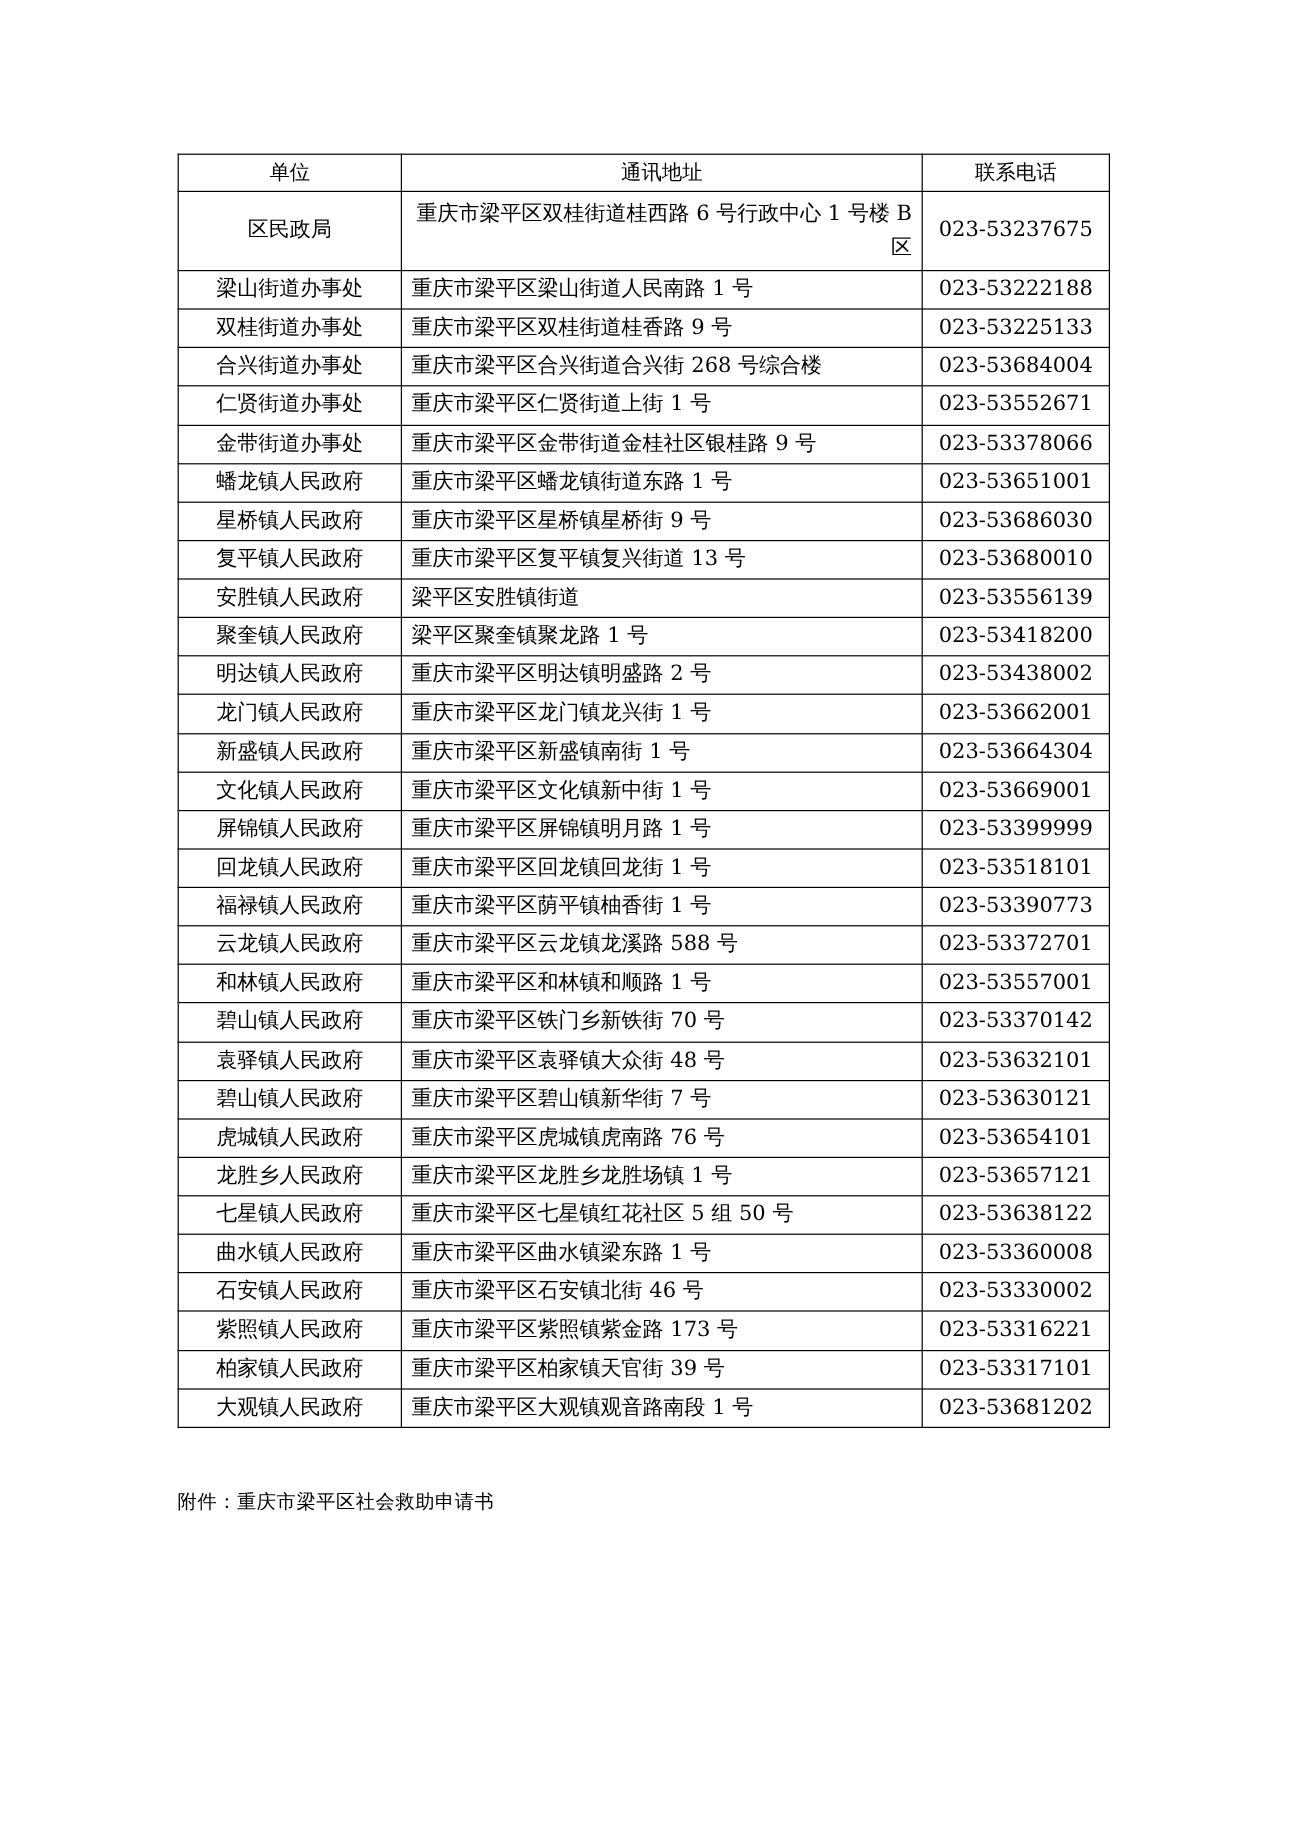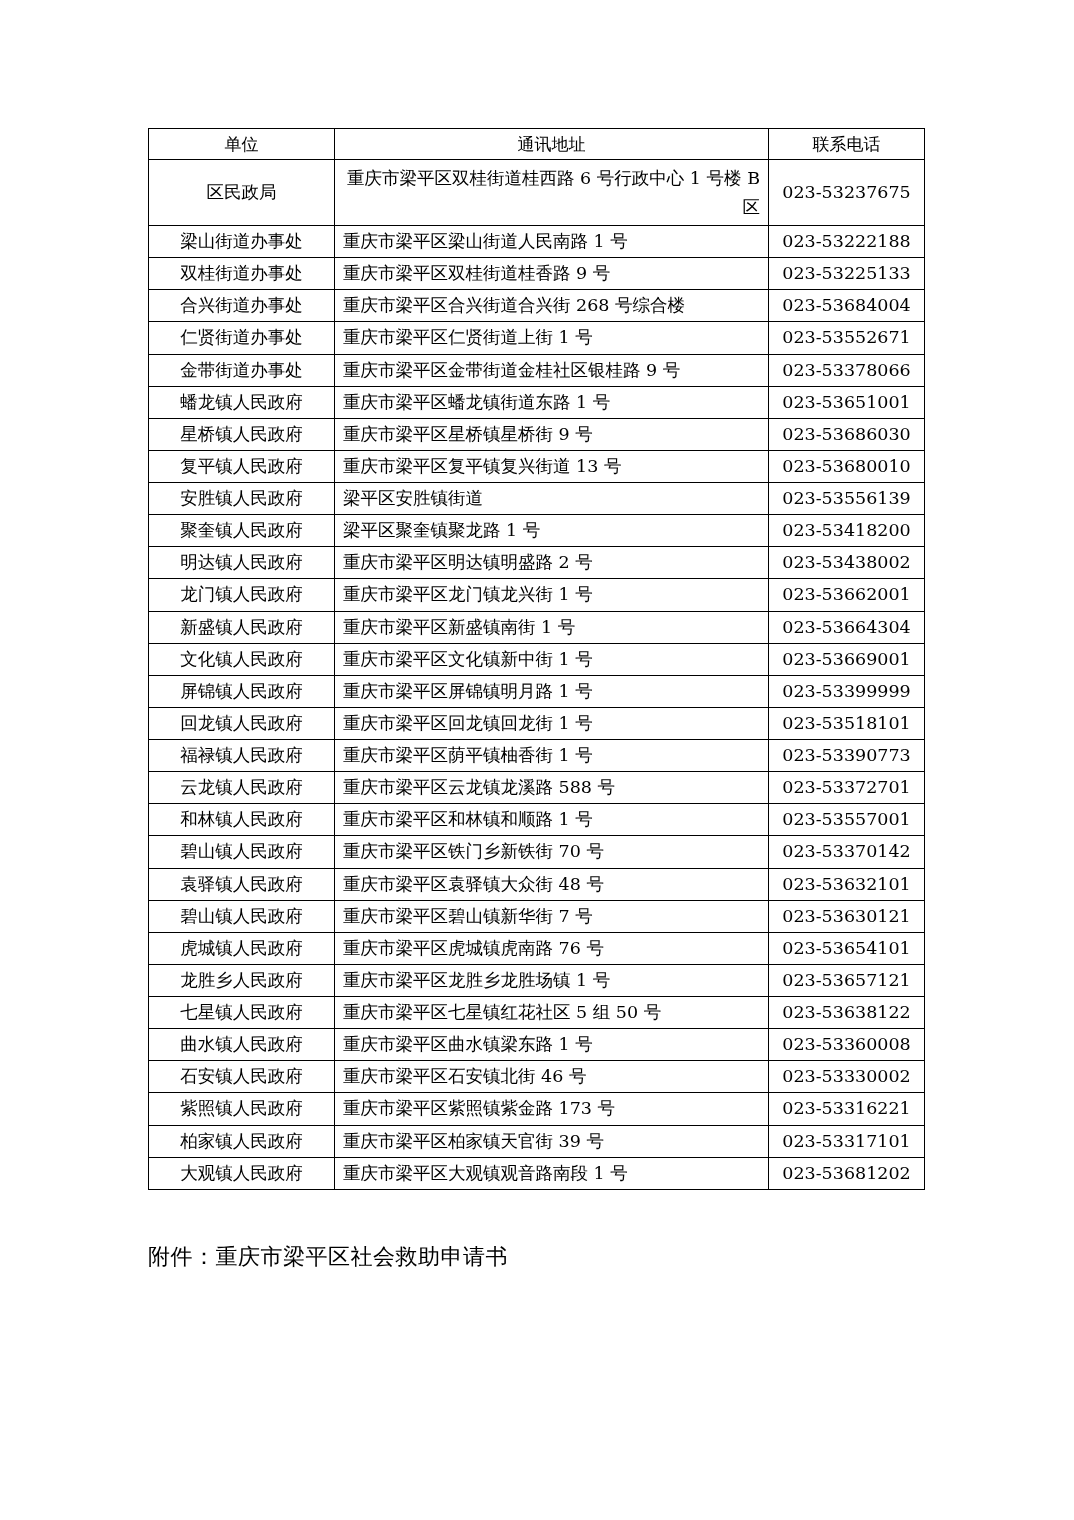--- a/index.html
+++ b/index.html
@@ -65,21 +65,21 @@
     height: 62px;
   }
   tr.tall td.addr {
     line-height: 1.62;
     padding-top: 4px;
     padding-bottom: 4px;
     text-align: right;
   }
   .footnote {
     margin-top: 52px;
-    font-size: 22px;
+    font-size: 16px;
     letter-spacing: 0.5px;
     font-family: Liberation Sans, sans-serif;
   }
 </style>
 </head>
 <body>
 
 <div class="page">
 
   <table class="contact-table">

